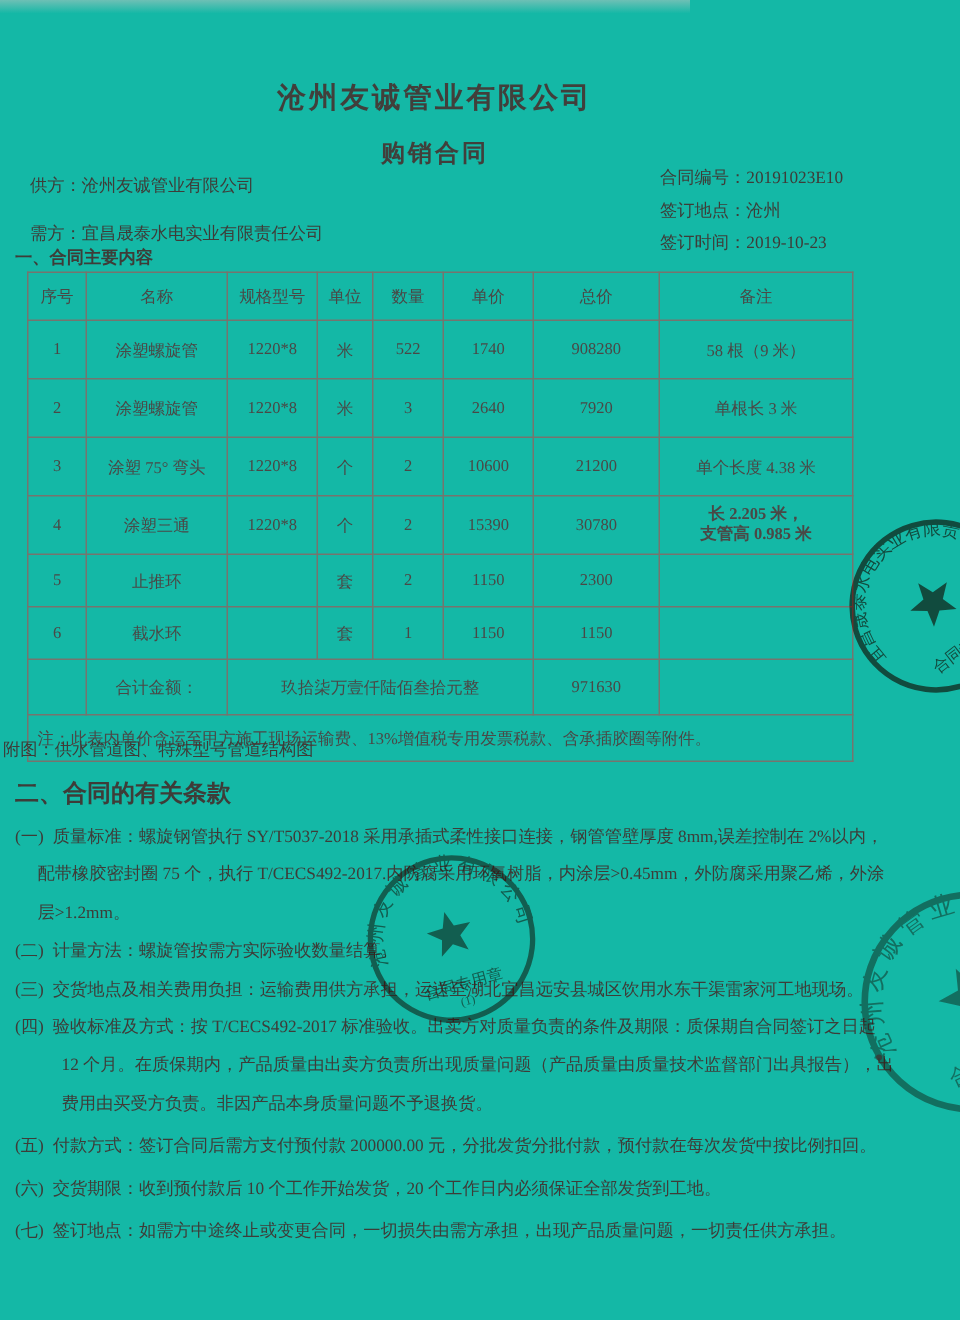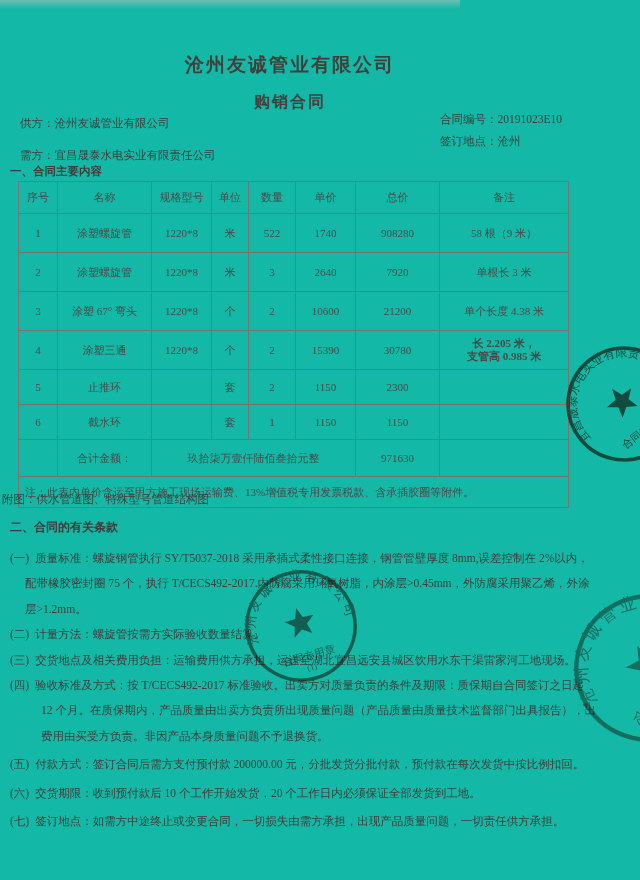--- a/index.html
+++ b/index.html
@@ -14,21 +14,21 @@
   .company-title{position:absolute;top:52px;left:0;width:580px;text-align:center;
     font-size:19px;font-weight:600;letter-spacing:2px;color:#413f3b;}
   .doc-title{position:absolute;top:92px;left:0;width:580px;text-align:center;
     font-size:16px;font-weight:600;letter-spacing:2px;color:#413f3b;}
   .party{position:absolute;left:20px;white-space:nowrap;}
   .party.supplier{top:116px;}
   .party.buyer{top:148px;}
   .meta{position:absolute;left:440px;top:109px;line-height:21.5px;white-space:nowrap;}
   .sec-heading{position:absolute;left:10px;font-weight:600;}
   .sec1{top:164px;}
-  .sec2{top:519px;font-size:12px;}
+  .sec2{top:519px;font-size:16px;}
   .attachment{position:absolute;left:2px;top:492px;}
   table.items{
     position:absolute;left:18px;top:181px;width:550px;
     border-collapse:collapse;table-layout:fixed;
     font-size:11px;color:#4a4846;
   }
   table.items td,table.items th{
     border:1px solid #76746e;text-align:center;vertical-align:middle;
     padding:2px 2px;font-weight:normal;overflow:hidden;
   }
@@ -60,20 +60,21 @@
 
   <div class="company-title">沧州友诚管业有限公司</div>
   <div class="doc-title">购销合同</div>
 
   <div class="party supplier"><span>供方：</span><span>沧州友诚管业有限公司</span></div>
   <div class="party buyer"><span>需方：</span><span>宜昌晟泰水电实业有限责任公司</span></div>
 
   <div class="meta">
     <div><span>合同编号：</span><span>20191023E10</span></div>
     <div><span>签订地点：</span><span>沧州</span></div>
+    <div><span>签订时间：</span><span>2019-10-23</span></div>
   </div>
 
   <div class="sec-heading sec1">一、合同主要内容</div>
 
   <table class="items">
     <colgroup>
       <col style="width:39px">
         <col style="width:94px">
         <col style="width:60px">
         <col style="width:37px">
@@ -108,21 +109,21 @@
       <td>涂塑螺旋管</td>
       <td>1220*8</td>
       <td>米</td>
       <td>3</td>
       <td>2640</td>
       <td>7920</td>
       <td>单根长 3 米</td>
     </tr>
     <tr class="r-tall">
       <td>3</td>
-      <td>涂塑 67° 弯头</td>
+      <td>涂塑 75° 弯头</td>
       <td>1220*8</td>
       <td>个</td>
       <td>2</td>
       <td>10600</td>
       <td>21200</td>
       <td>单个长度 4.38 米</td>
     </tr>
     <tr class="r-tall">
       <td>4</td>
       <td>涂塑三通</td>

